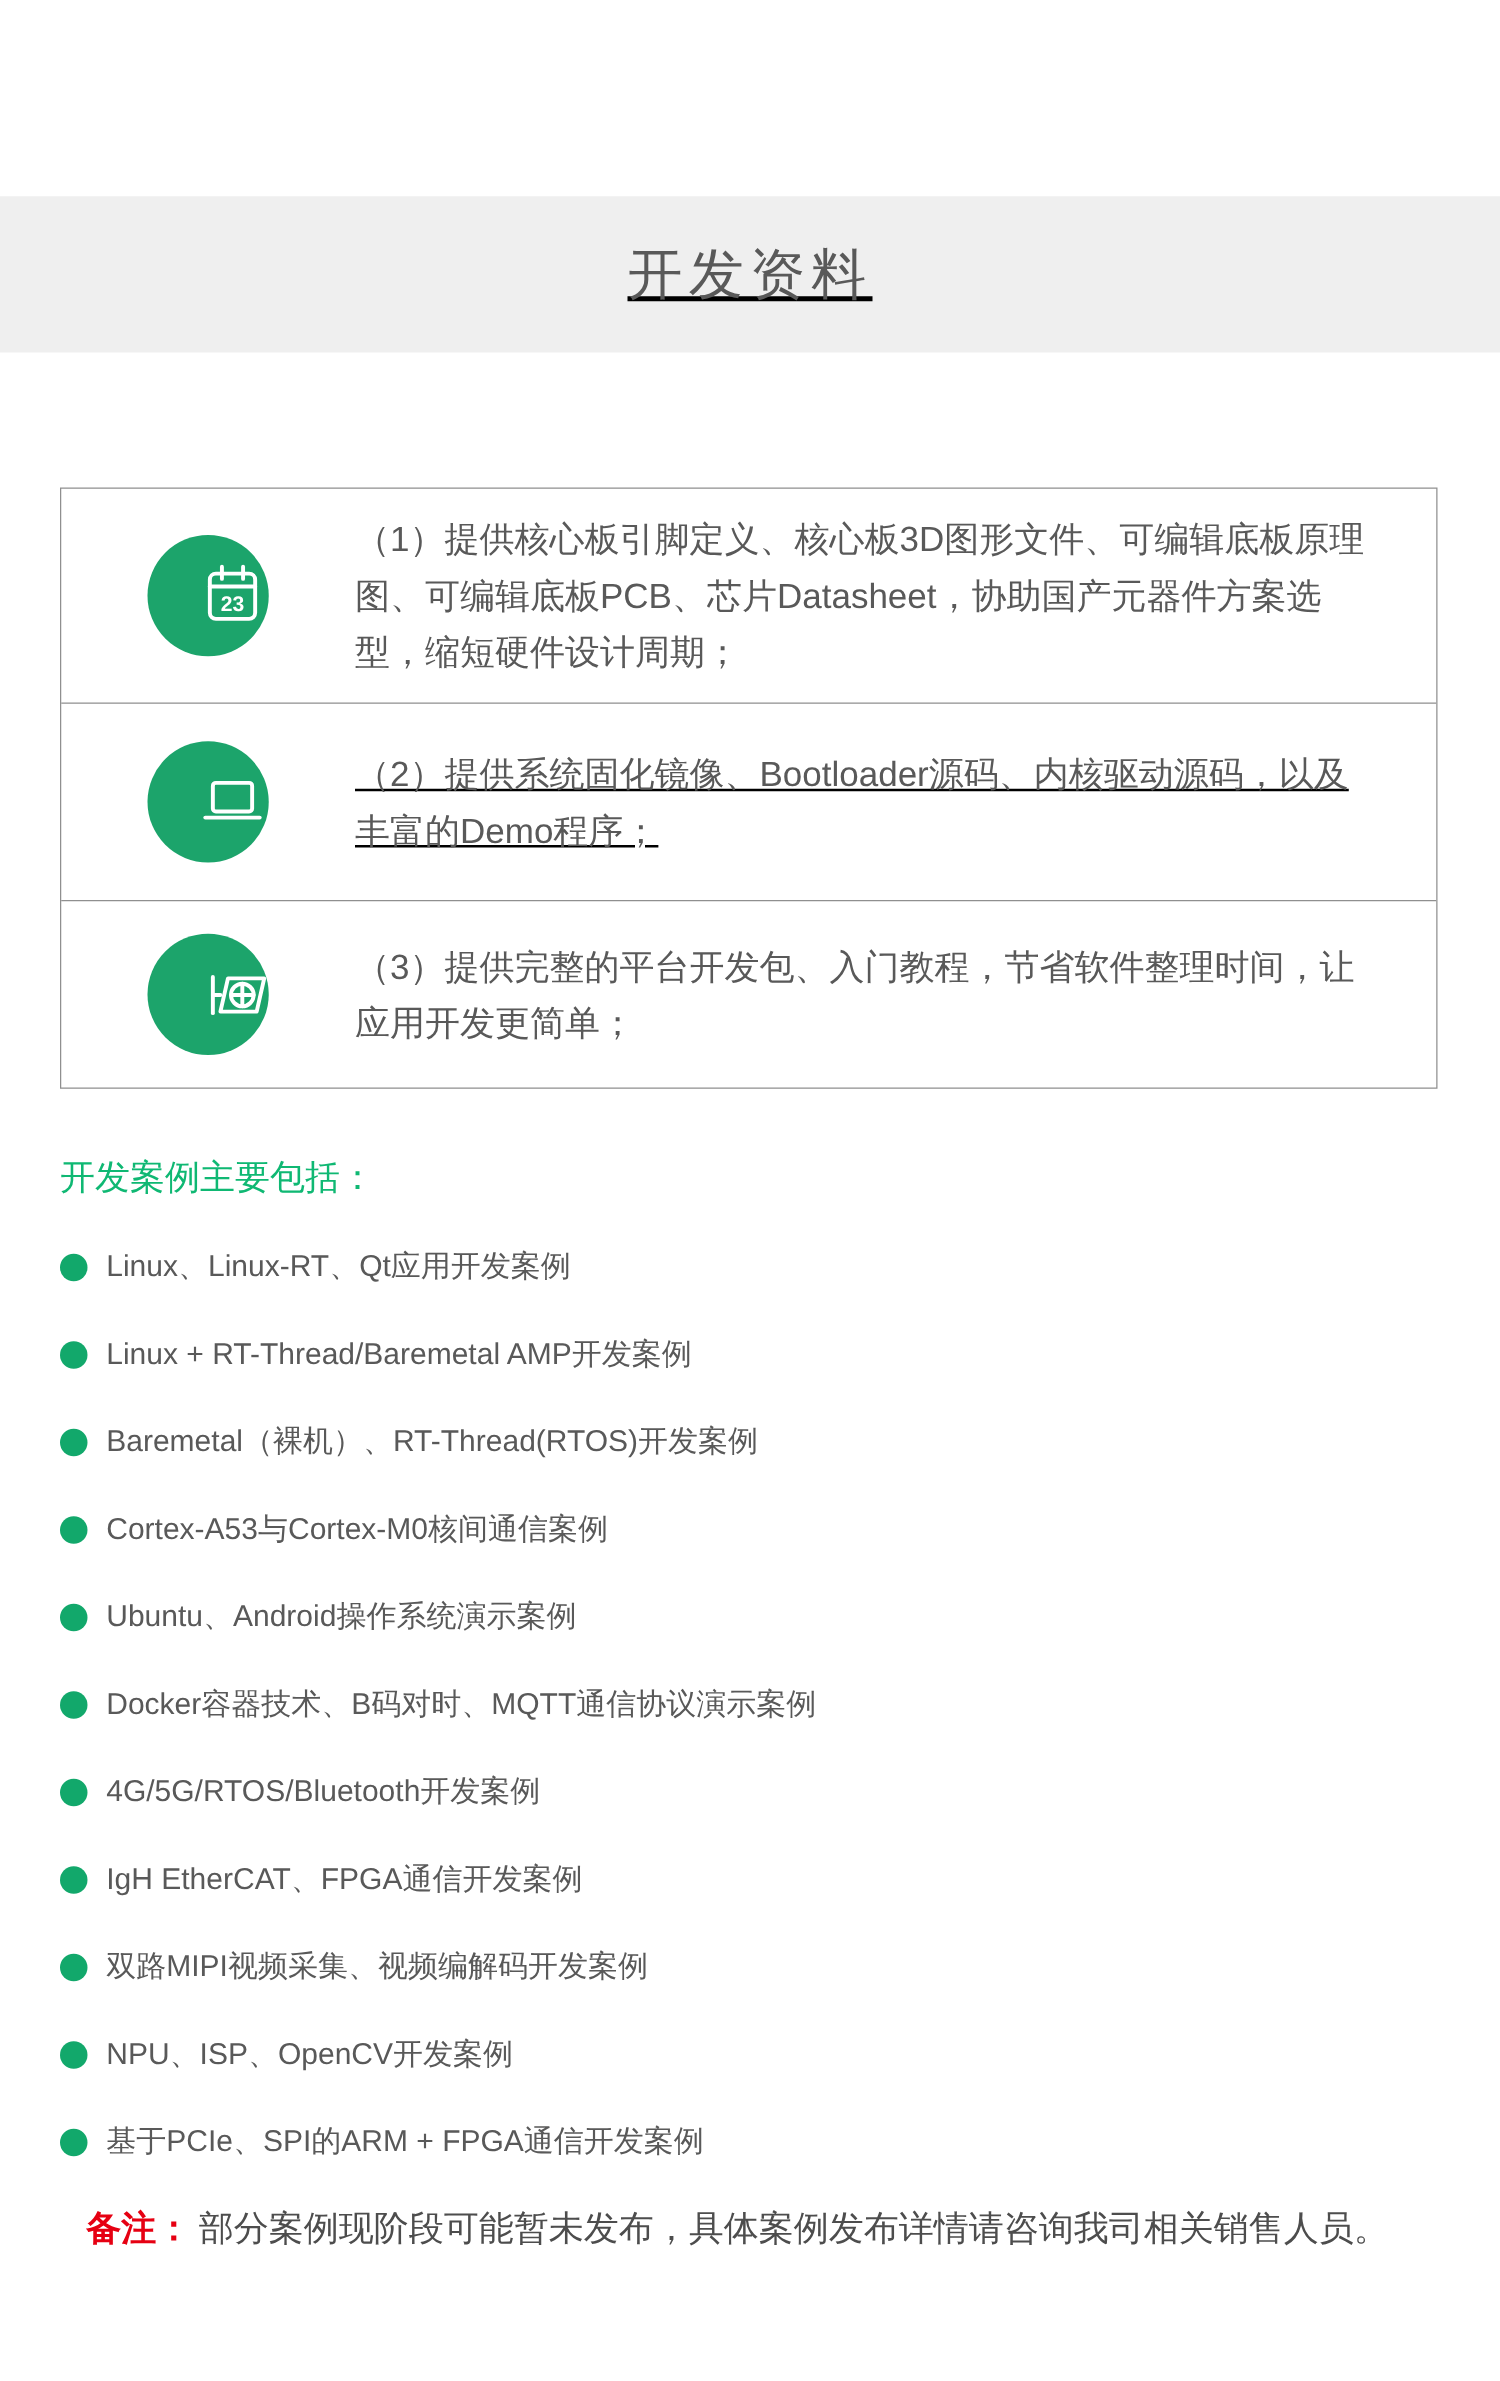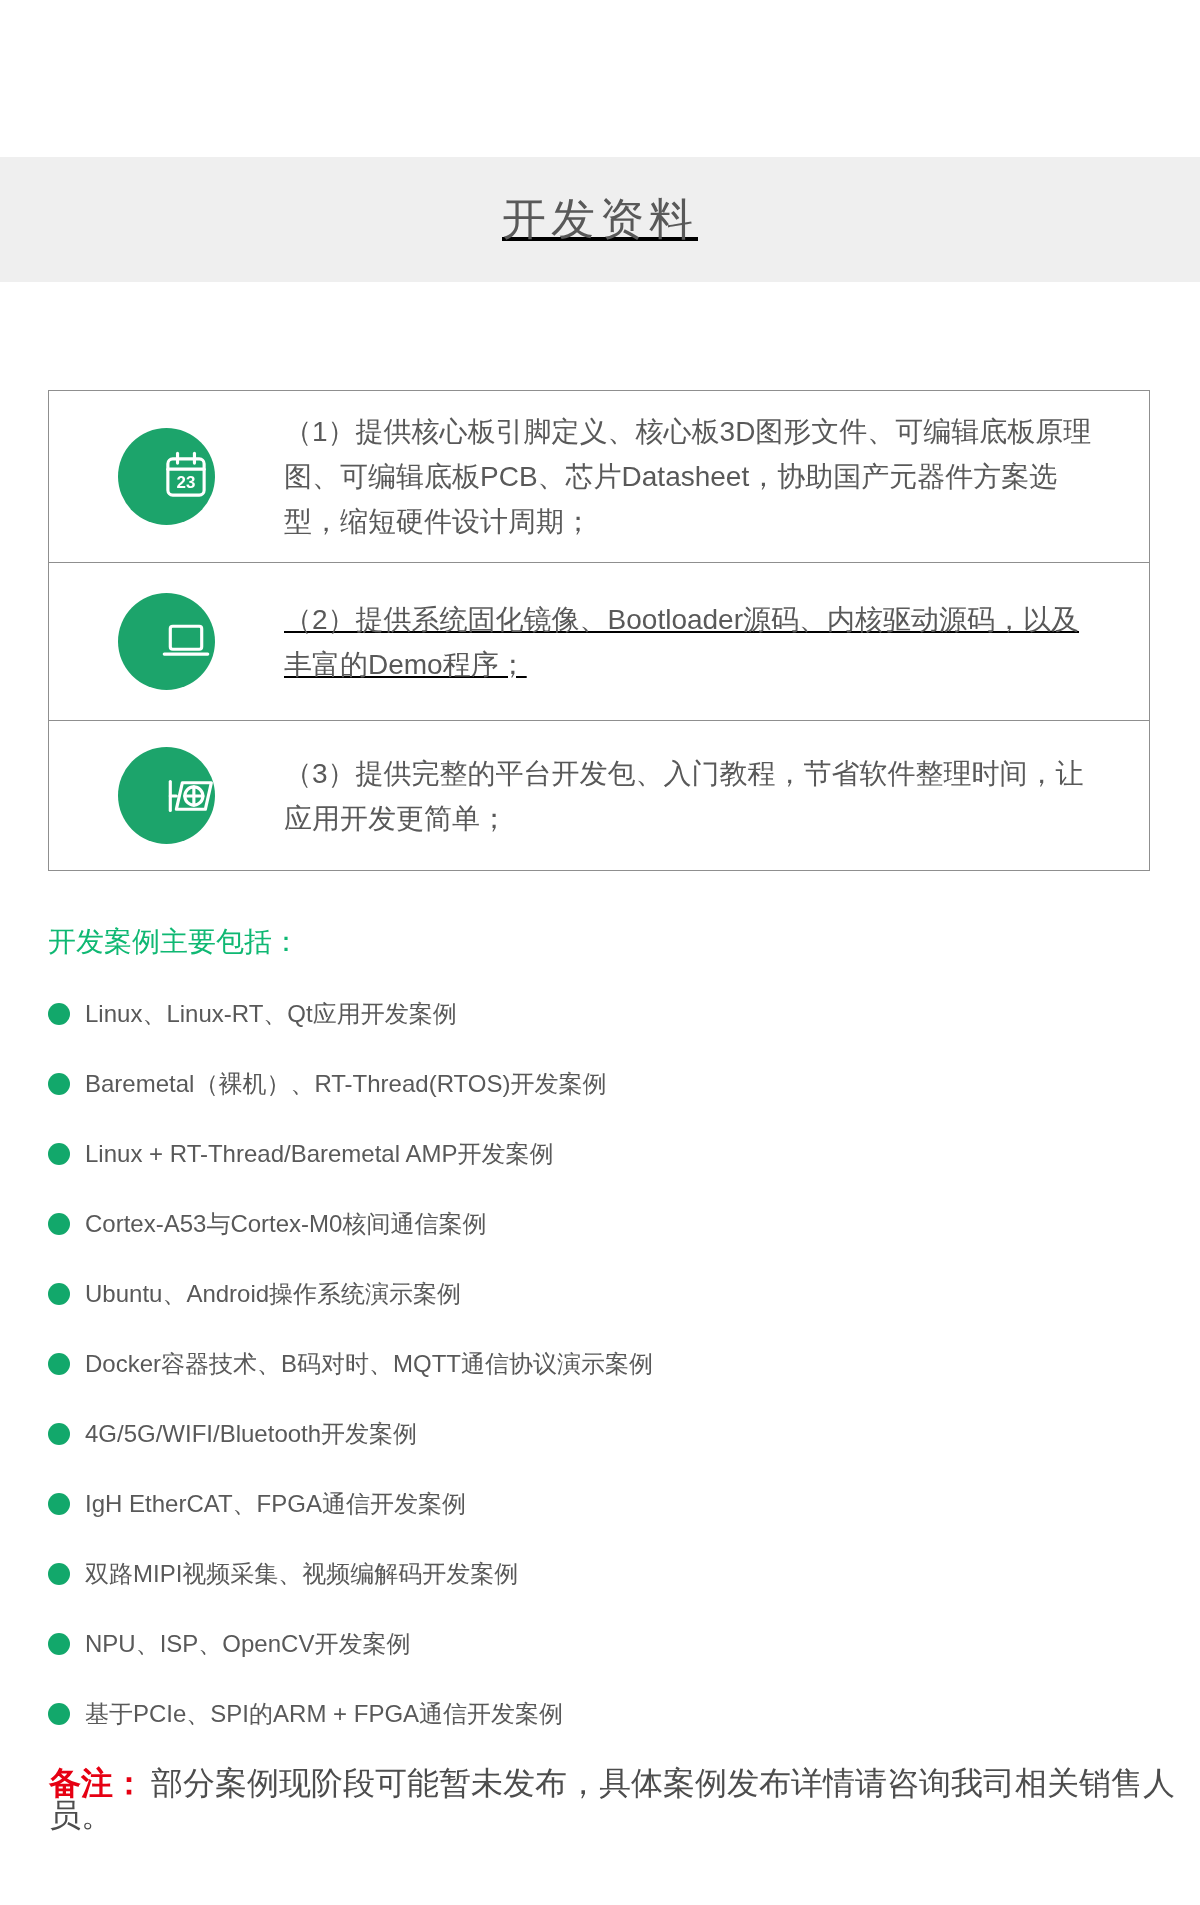--- a/index.html
+++ b/index.html
@@ -32,21 +32,21 @@
   .feature-text {
     width:815px; font-size:28px; line-height:45px; color:#595959; padding:18px 0;
   }
 
   .cases-heading { margin:52px 0 0 48px; font-size:28px; color:#0fb873; font-weight:500; }
   .case-list { list-style:none; margin:36px 0 0 48px; }
   .case-item { display:flex; align-items:center; margin-bottom:36px; }
   .dot { width:22px; height:22px; border-radius:50%; background:#12a86b; margin-right:15px; flex:none; }
   .case-text { font-size:24px; color:#595959; line-height:34px; }
 
-  .note { margin:24px 0 0 49px; font-size:32px; color:#4d4d4d; line-height:32px; }
+  .note { margin:24px 0 0 69px; font-size:28px; color:#4d4d4d; line-height:32px; }
   .note-label { color:#e60012; font-weight:700; margin-right:6px; }
 </style>
 </head>
 <body>
 
 <div class="title-band">
   <div class="page-title">开发资料</div>
 </div>
 
 <div class="features-table">
@@ -98,41 +98,41 @@
 
 <div class="cases-heading">开发案例主要包括：</div>
 
 <ul class="case-list">
   <li class="case-item">
     <span class="dot"></span>
     <span class="case-text">Linux、Linux-RT、Qt应用开发案例</span>
   </li>
   <li class="case-item">
     <span class="dot"></span>
-    <span class="case-text">Baremetal（裸机）、RT-Thread(RTOS)开发案例</span>
+    <span class="case-text">Linux + RT-Thread/Baremetal AMP开发案例</span>
   </li>
   <li class="case-item">
     <span class="dot"></span>
-    <span class="case-text">Linux + RT-Thread/Baremetal AMP开发案例</span>
+    <span class="case-text">Baremetal（裸机）、RT-Thread(RTOS)开发案例</span>
   </li>
   <li class="case-item">
     <span class="dot"></span>
     <span class="case-text">Cortex-A53与Cortex-M0核间通信案例</span>
   </li>
   <li class="case-item">
     <span class="dot"></span>
     <span class="case-text">Ubuntu、Android操作系统演示案例</span>
   </li>
   <li class="case-item">
     <span class="dot"></span>
     <span class="case-text">Docker容器技术、B码对时、MQTT通信协议演示案例</span>
   </li>
   <li class="case-item">
     <span class="dot"></span>
-    <span class="case-text">4G/5G/WIFI/Bluetooth开发案例</span>
+    <span class="case-text">4G/5G/RTOS/Bluetooth开发案例</span>
   </li>
   <li class="case-item">
     <span class="dot"></span>
     <span class="case-text">IgH EtherCAT、FPGA通信开发案例</span>
   </li>
   <li class="case-item">
     <span class="dot"></span>
     <span class="case-text">双路MIPI视频采集、视频编解码开发案例</span>
   </li>
   <li class="case-item">

